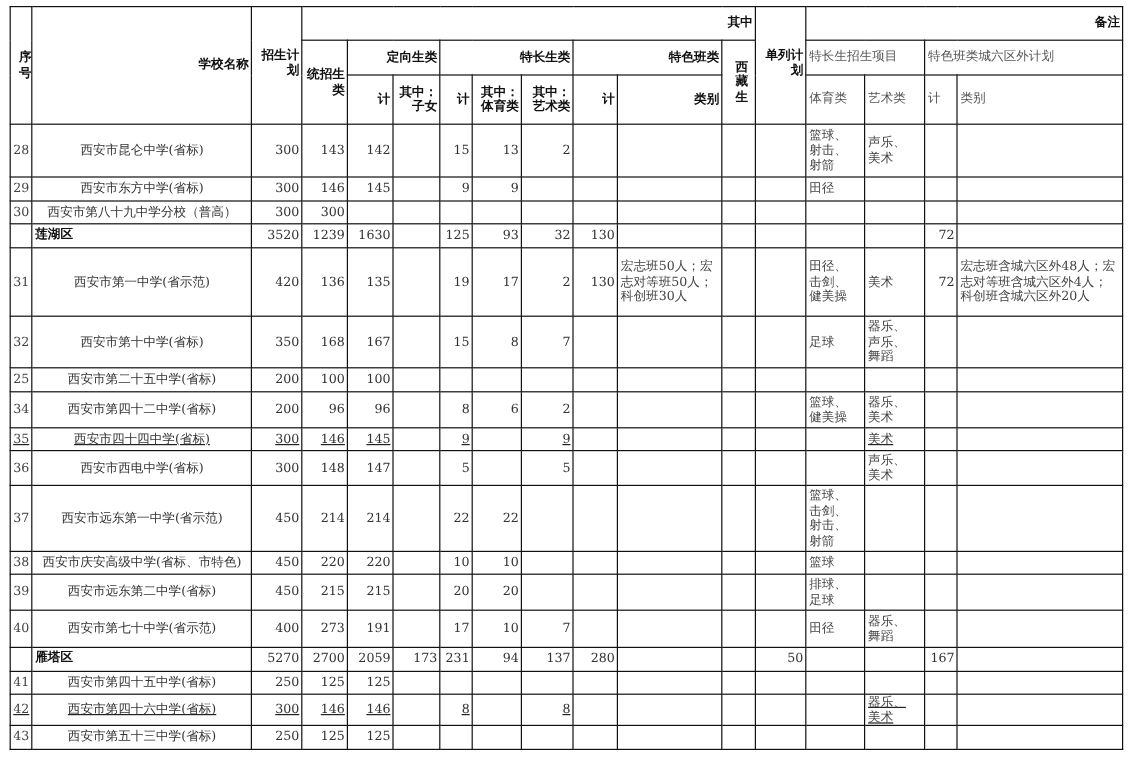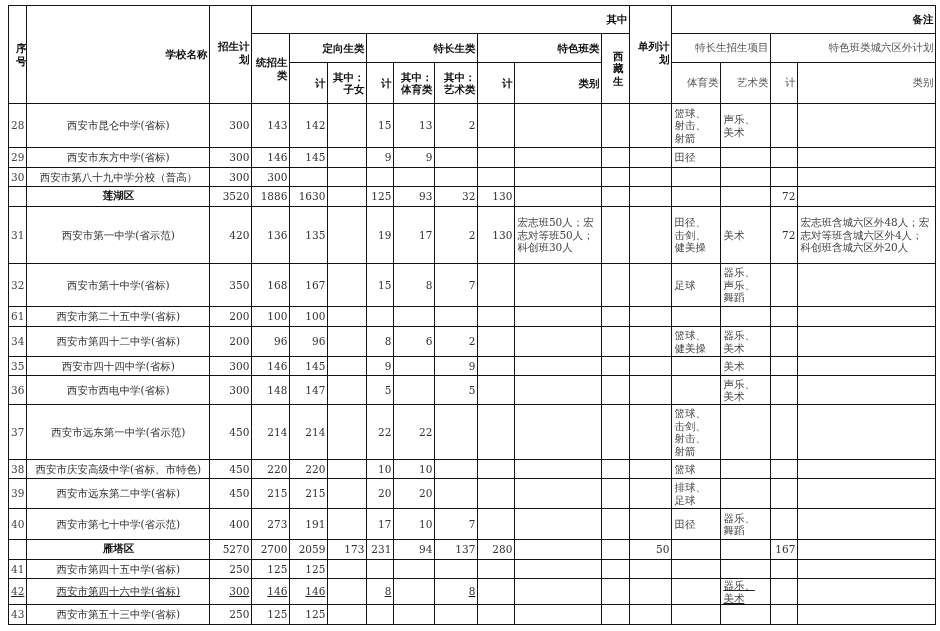--- a/index.html
+++ b/index.html
@@ -1,25 +1,25 @@
 <!DOCTYPE html>
 <html><head>
 <meta charset="utf-8">
 <style>
   html, body { margin:0; padding:0; background:#ffffff; }
   body { width:940px; height:631px; overflow:hidden; position:relative;
          font-family:"DejaVu Serif","Liberation Serif",serif; color:#222; }
   table.grid { position:absolute; left:8px; top:5px; border-collapse:collapse; table-layout:fixed; }
   table.grid td { border:1.2px solid #111; padding:0 2px; font-size:10.5px; line-height:12.5px; vertical-align:middle; overflow:hidden; }
   .hd { font-family:"DejaVu Sans","Liberation Sans",sans-serif; font-weight:bold; text-align:right; font-size:10.5px; color:#111; }
-  .hl { font-family:Liberation Serif, serif; text-align:right; color:#555; font-size:10.5px; font-weight:normal; }
+  .hl { font-family:Liberation Serif, serif; text-align:left; color:#555; font-size:10.5px; font-weight:normal; }
   .num { text-align:right; color:#333; }
   .seq { text-align:right; color:#444; }
   .name { text-align:center; color:#333; white-space:nowrap; }
-  .dist { font-family:Liberation Serif, serif; font-weight:bold; text-align:center; color:#111; }
+  .dist { font-family:Liberation Serif, serif; font-weight:bold; color:#111; }
   .txt { text-align:left; color:#444; white-space:pre-line; }
 </style>
 </head>
 <body>
 
 <table class="grid">
   <colgroup>
     <col style="width:16px">
       <col style="width:183px">
       <col style="width:42px">
@@ -128,21 +128,21 @@
         <td class="num"></td>
         <td class="txt"></td>
         <td class="txt"></td>
         <td class="num"></td>
         <td class="txt"></td>
       </tr>
       <tr style="height: 20px;">
         <td class="seq"></td>
         <td class="dist">莲湖区</td>
         <td class="num">3520</td>
-        <td class="num">1886</td>
+        <td class="num">1239</td>
         <td class="num">1630</td>
         <td class="num"></td>
         <td class="num">125</td>
         <td class="num">93</td>
         <td class="num">32</td>
         <td class="num">130</td>
         <td class="txt"></td>
         <td class="num"></td>
         <td class="num"></td>
         <td class="txt"></td>
@@ -190,21 +190,21 @@
         <td class="num"></td>
         <td class="num"></td>
         <td class="txt">足球</td>
         <td class="txt">器乐、
 声乐、
 舞蹈</td>
         <td class="num"></td>
         <td class="txt"></td>
       </tr>
       <tr style="height: 20px;">
-        <td class="seq">61</td>
+        <td class="seq">25</td>
         <td class="name">西安市第二十五中学(省标)</td>
         <td class="num">200</td>
         <td class="num">100</td>
         <td class="num">100</td>
         <td class="num"></td>
         <td class="num"></td>
         <td class="num"></td>
         <td class="num"></td>
         <td class="num"></td>
         <td class="txt"></td>
@@ -229,21 +229,21 @@
         <td class="txt"></td>
         <td class="num"></td>
         <td class="num"></td>
         <td class="txt">篮球、
 健美操</td>
         <td class="txt">器乐、
 美术</td>
         <td class="num"></td>
         <td class="txt"></td>
       </tr>
-      <tr style="height: 19px;">
+      <tr style="height: 19px; text-decoration: underline;">
         <td class="seq">35</td>
         <td class="name">西安市四十四中学(省标)</td>
         <td class="num">300</td>
         <td class="num">146</td>
         <td class="num">145</td>
         <td class="num"></td>
         <td class="num">9</td>
         <td class="num"></td>
         <td class="num">9</td>
         <td class="num"></td>

